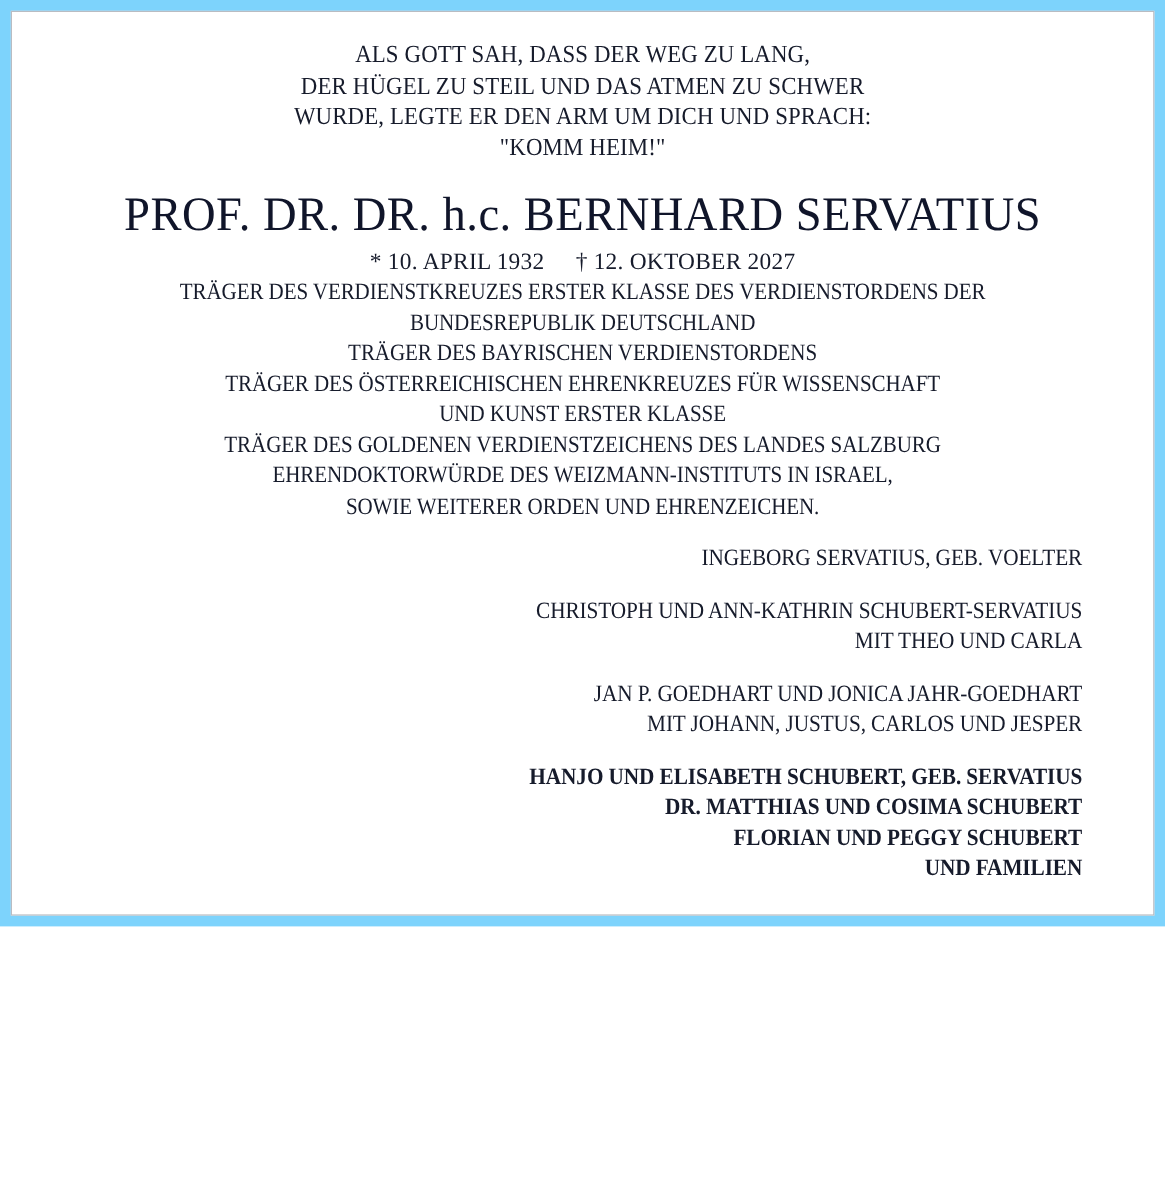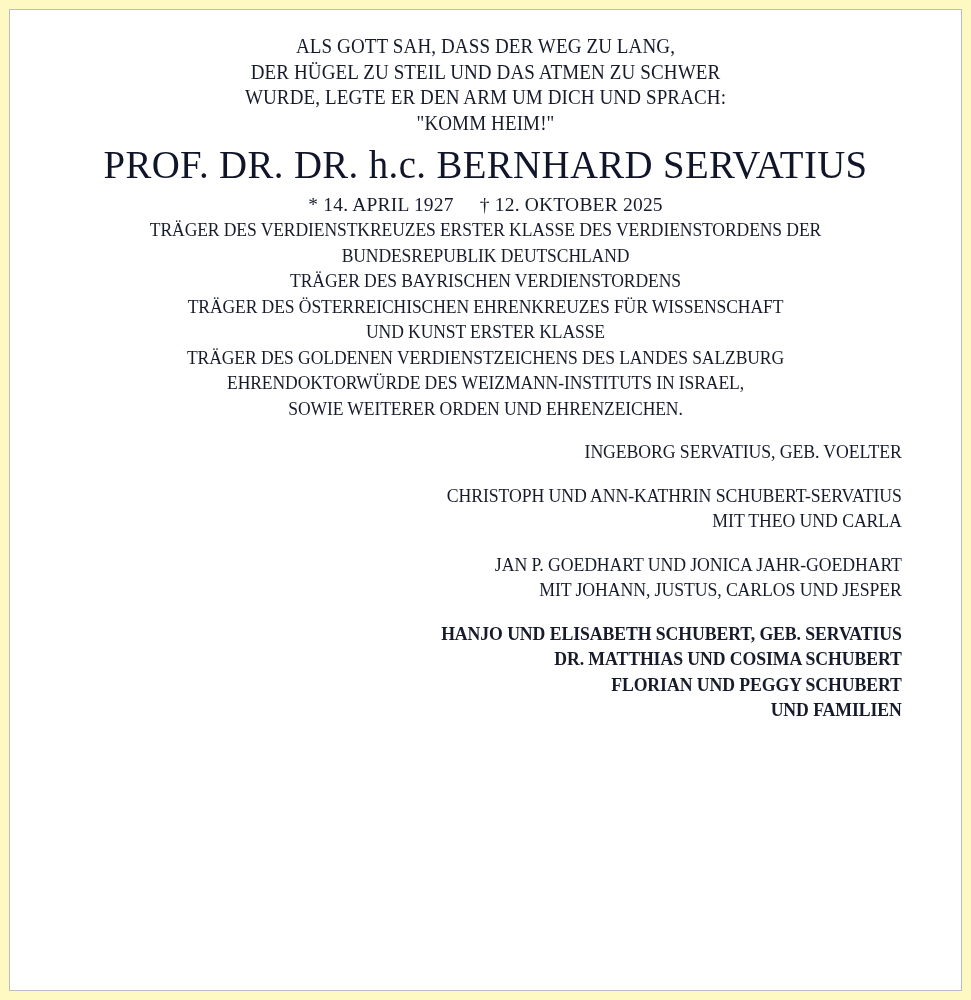--- a/index.html
+++ b/index.html
@@ -12,22 +12,22 @@
     height: 1000px;
     overflow: hidden;
     font-family: "Liberation Serif", "DejaVu Serif", serif;
   }
 
   
   .notice {
     position: relative;
     box-sizing: border-box;
     width: 971px;
-    height: 1000px;
-    background: #fef9c3;
+    height: 772px;
+    background: #7dd3fc;
     padding: 9px;
   }
   .notice-inner {
     box-sizing: border-box;
     width: 100%;
     height: 100%;
     background: #ffffff;
     border: 1px solid #b9bcc2;
     display: flex;
     flex-direction: column;
@@ -55,21 +55,21 @@
   .verse { margin-top: 8px; }
   .verse .line {
     font-size: 20.5px;
     line-height: 25.5px;
     letter-spacing: 0.1px;
     transform: scaleX(0.93);
     transform-origin: center;
   }
 
   
-  .name-block { margin-top: 6px; }
+  .name-block { margin-top: 20px; }
   .name {
     font-size: 40px;
     line-height: 46px;
     letter-spacing: 0.4px;
     white-space: nowrap;
     font-weight: 400;
     color: #10152a;
     transform: scaleX(0.97);
     transform-origin: center;
   }
@@ -132,21 +132,21 @@
       <div class="block verse">
         <span class="line">ALS GOTT SAH, DASS DER WEG ZU LANG,</span>
         <span class="line">DER HÜGEL ZU STEIL UND DAS ATMEN ZU SCHWER</span>
         <span class="line">WURDE, LEGTE ER DEN ARM UM DICH UND SPRACH:</span>
         <span class="line">"KOMM HEIM!"</span>
       </div>
 
       <div class="block name-block">
         <div class="name">PROF. DR. DR. h.c. BERNHARD SERVATIUS</div>
         <div class="dates">
-          <span>* 14. APRIL 1927</span><span class="gap"></span><span>† 12. OKTOBER 2025</span>
+          <span>* 10. APRIL 1932</span><span class="gap"></span><span>† 12. OKTOBER 2027</span>
         </div>
       </div>
 
       <div class="block honours">
         <span class="line">TRÄGER DES VERDIENSTKREUZES ERSTER KLASSE DES VERDIENSTORDENS DER</span>
         <span class="line">BUNDESREPUBLIK DEUTSCHLAND</span>
         <span class="line">TRÄGER DES BAYRISCHEN VERDIENSTORDENS</span>
         <span class="line">TRÄGER DES ÖSTERREICHISCHEN EHRENKREUZES FÜR WISSENSCHAFT</span>
         <span class="line">UND KUNST ERSTER KLASSE</span>
         <span class="line">TRÄGER DES GOLDENEN VERDIENSTZEICHENS DES LANDES SALZBURG</span>

